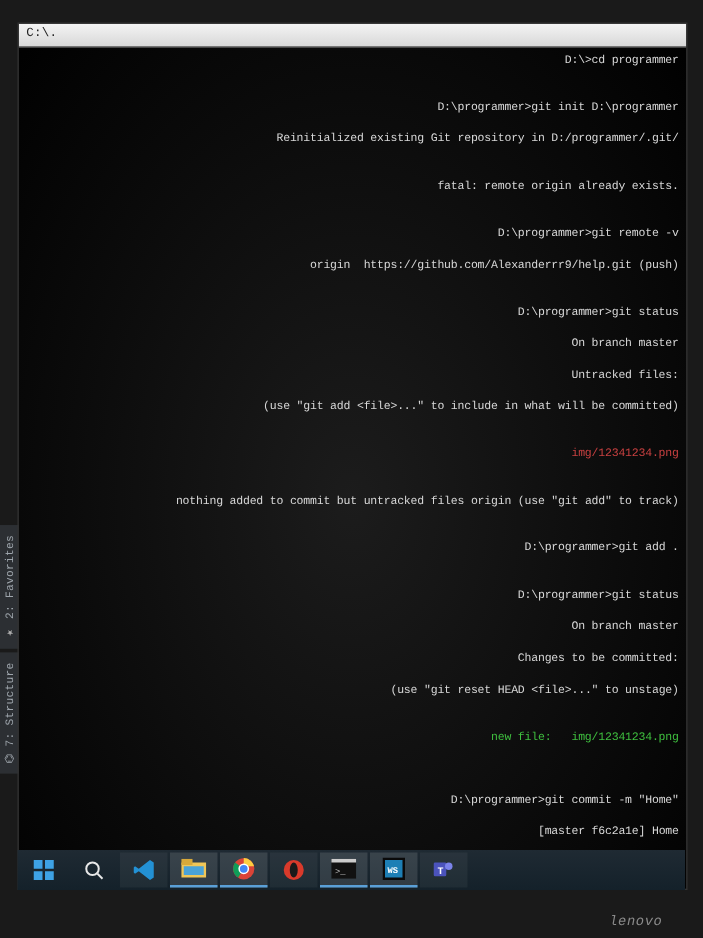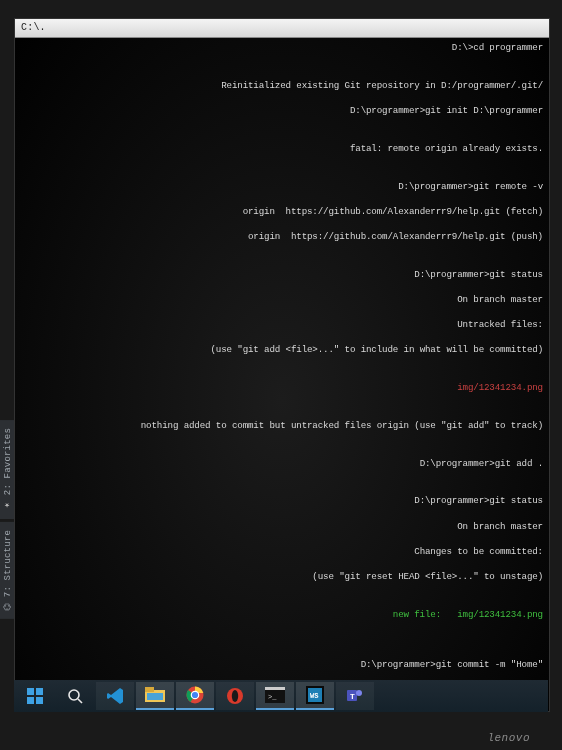--- a/index.html
+++ b/index.html
@@ -107,27 +107,26 @@
   <div class="side-tab"><span class="star">★</span> <span>2: Favorites</span></div>
   <div class="side-tab"><span>⌬</span> <span>7: Structure</span></div>
 </div>
 
 <div class="screen">
   <div class="titlebar">
     <span>C:\.</span>
   </div>
   <div class="term" id="term"><span class="line">D:\&gt;cd programmer</span>
 <span class="line"></span>
+<span class="line">D:\programmer&gt;git init D:\programmer</span>
 <span class="line">Reinitialized existing Git repository in D:/programmer/.git/</span>
-<span class="line">D:\programmer&gt;git init D:\programmer</span>
 <span class="line"></span>
 <span class="line">fatal: remote origin already exists.</span>
 <span class="line"></span>
 <span class="line">D:\programmer&gt;git remote -v</span>
-<span class="line">origin  https://github.com/Alexanderrr9/help.git (fetch)</span>
 <span class="line">origin  https://github.com/Alexanderrr9/help.git (push)</span>
 <span class="line"></span>
 <span class="line">D:\programmer&gt;git status</span>
 <span class="line">On branch master</span>
 <span class="line">Untracked files:</span>
 <span class="line">  (use "git add &lt;file&gt;..." to include in what will be committed)</span>
 <span class="line"></span>
 <span class="line red">        img/12341234.png</span>
 <span class="line"></span>
 <span class="line">nothing added to commit but untracked files origin (use "git add" to track)</span>

